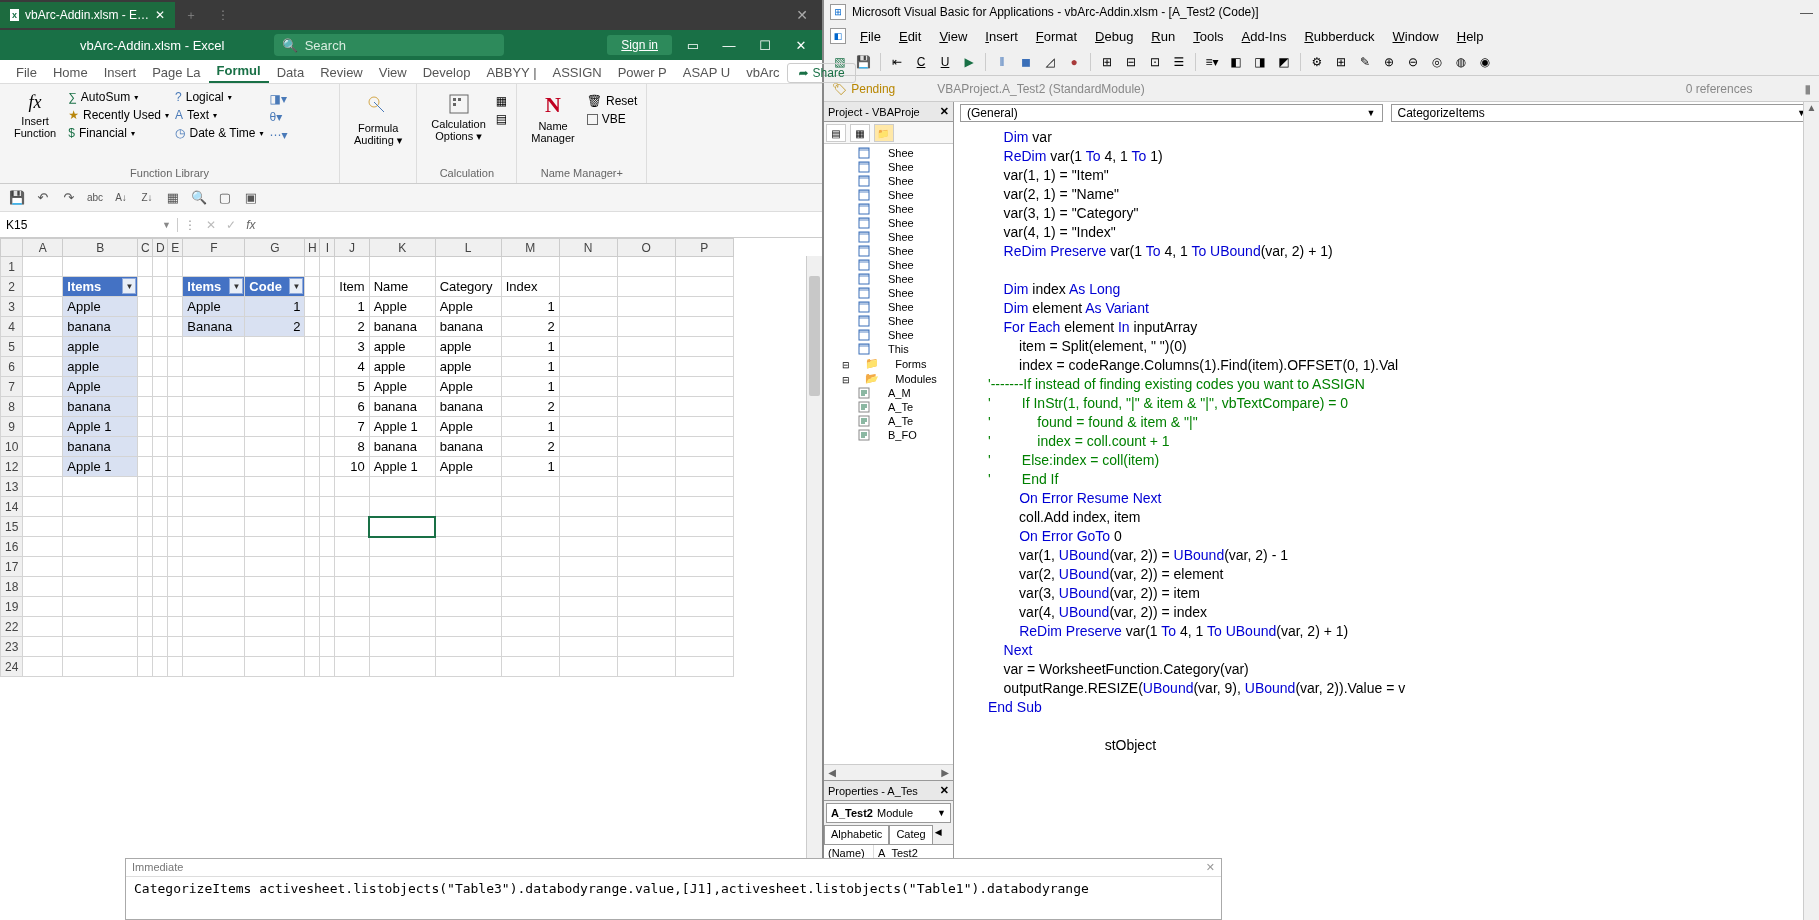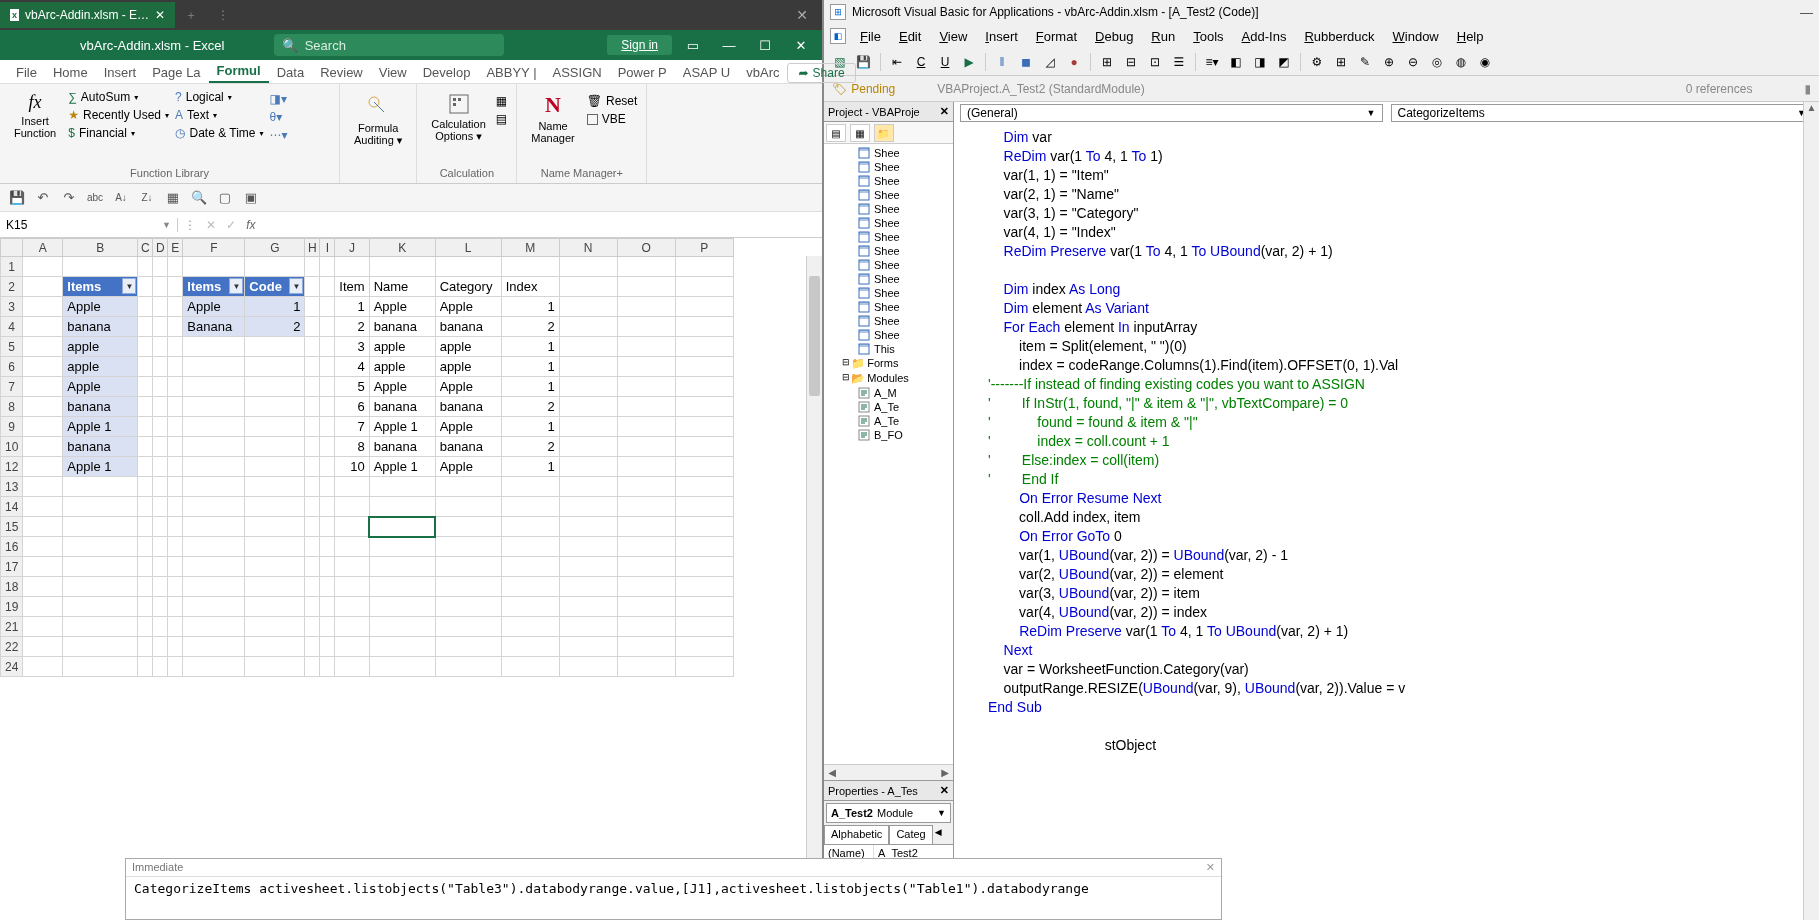--- a/index.html
+++ b/index.html
@@ -74,21 +74,21 @@
 .vbe-ref { color: #888; margin-left: 30px; }
 .vbe-refcount { color: #888; margin-left: auto; margin-right: 40px; }
 
 .vbe-body { flex: 1; display: flex; overflow: hidden; }
 .vbe-left { width: 130px; display: flex; flex-direction: column; border-right: 1px solid #999; }
 .vbe-pane-title { background: #e8e8e8; font-size: 11px; padding: 3px 4px; display: flex; align-items: center; border-bottom: 1px solid #999; }
 .vbe-pane-title .cls { margin-left: auto; font-weight: bold; }
 .proj-toolbar { height: 22px; display: flex; gap: 4px; padding: 2px; border-bottom: 1px solid #ccc; background: #f8f8f8; }
 .proj-toolbar .pbtn { width: 20px; height: 18px; border: 1px solid #ccc; background: #fff; font-size: 10px; display: flex; align-items: center; justify-content: center; }
 .proj-tree { flex: 1; overflow: hidden; font-size: 11px; background: #fff; padding: 2px; position: relative; }
-.tree-item { display: flex; align-items: flex-start; gap: 2px; padding: 1px 0 1px 32px; white-space: nowrap; }
+.tree-item { display: flex; align-items: flex-end; gap: 16px; padding: 1px 0 1px 32px; white-space: nowrap; }
 .tree-item.folder { padding-left: 16px; }
 .tree-item .ticon { width: 14px; height: 12px; flex-shrink: 0; }
 .tree-scroll-h { height: 16px; background: #f0f0f0; border-top: 1px solid #ccc; display: flex; align-items: center; }
 .tree-scroll-h .arr { width: 16px; text-align: center; color: #666; font-size: 10px; }
 
 .props { height: 140px; display: flex; flex-direction: column; border-top: 1px solid #999; }
 .props-dd { height: 20px; border: 1px solid #999; margin: 2px; font-size: 11px; display: flex; align-items: center; padding: 0 4px; background: #fff; }
 .props-dd b { font-weight: 600; margin-right: 4px; }
 .props-dd .dd { margin-left: auto; font-size: 9px; }
 .props-tabs { height: 20px; display: flex; font-size: 11px; border-bottom: 1px solid #999; }
@@ -646,40 +646,40 @@
             <td class="" style=""></td>
             <td class="" style=""></td>
             <td class="" style=""></td>
             <td class="" style=""></td>
             <td class="" style=""></td>
             <td class="" style=""></td>
             <td class="" style=""></td>
             <td class="" style=""></td>
           </tr>
           <tr>
-            <td class="rowhdr">21</td>
-            <td class="" style=""></td>
-            <td class="" style=""></td>
-            <td class="" style=""></td>
-            <td class="" style=""></td>
-            <td class="" style=""></td>
-            <td class="" style=""></td>
-            <td class="" style=""></td>
-            <td class="" style=""></td>
-            <td class="" style=""></td>
-            <td class="" style=""></td>
-            <td class="" style=""></td>
-            <td class="" style=""></td>
-            <td class="" style=""></td>
-            <td class="" style=""></td>
-            <td class="" style=""></td>
-            <td class="" style=""></td>
-          </tr>
-          <tr>
             <td class="rowhdr">22</td>
+            <td class="" style=""></td>
+            <td class="" style=""></td>
+            <td class="" style=""></td>
+            <td class="" style=""></td>
+            <td class="" style=""></td>
+            <td class="" style=""></td>
+            <td class="" style=""></td>
+            <td class="" style=""></td>
+            <td class="" style=""></td>
+            <td class="" style=""></td>
+            <td class="" style=""></td>
+            <td class="" style=""></td>
+            <td class="" style=""></td>
+            <td class="" style=""></td>
+            <td class="" style=""></td>
+            <td class="" style=""></td>
+          </tr>
+          <tr>
+            <td class="rowhdr">23</td>
             <td class="" style=""></td>
             <td class="" style=""></td>
             <td class="" style=""></td>
             <td class="" style=""></td>
             <td class="" style=""></td>
             <td class="" style=""></td>
             <td class="" style=""></td>
             <td class="" style=""></td>
             <td class="" style=""></td>
             <td class="" style=""></td>

